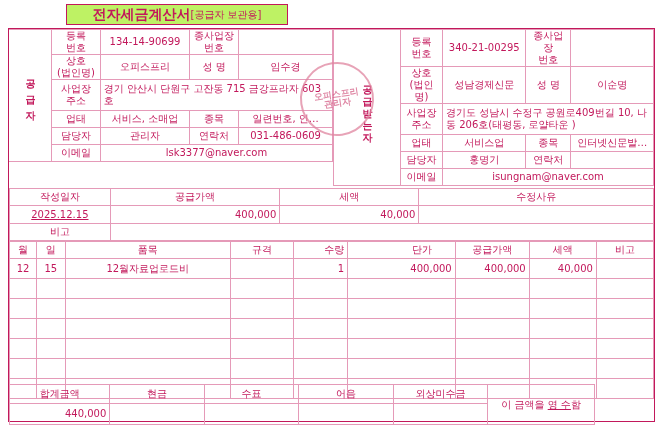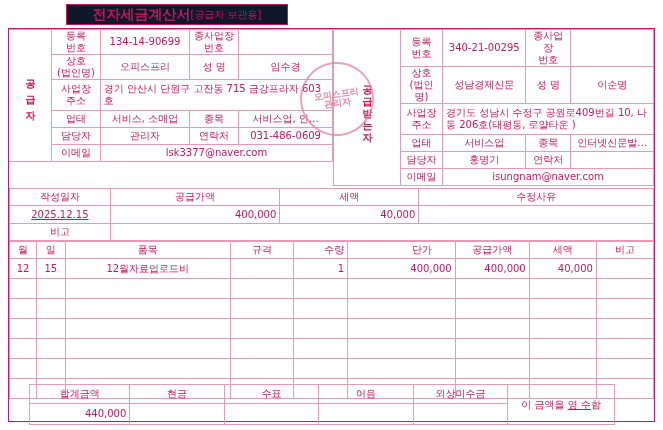--- a/index.html
+++ b/index.html
@@ -13,21 +13,21 @@
   }
   .sheet{position:relative;width:663px;height:430px;box-sizing:border-box;}
   .bxs{position:absolute;box-sizing:border-box;}
   .lbl{display:flex;align-items:center;justify-content:center;height:100%;
        text-align:center;line-height:1.15;}
 
   
   #frame{left:8px;top:28px;width:647px;height:394px;border:1.5px solid #c2185b;}
 
   
-  #title-box{left:66px;top:4px;width:222px;height:21px;border:1.5px solid #c2185b;background:#0f172a;}
+  #title-box{left:66px;top:4px;width:222px;height:21px;border:1.5px solid #c2185b;background:#bef264;}
   #title-text{font-size:14px;font-weight:bold;letter-spacing:0px;}
   #title-sub{font-size:10px;font-weight:normal;}
   
   #seal{position:absolute;left:300px;top:62px;width:70px;height:70px;
         border:2px solid #e0859f;border-radius:50%;opacity:.75;
         display:flex;align-items:center;justify-content:center;
         color:#d45f86;font-size:9px;font-weight:bold;line-height:1.05;
         text-align:center;transform:rotate(-8deg);}
   #seal span{display:block;}
 
@@ -72,21 +72,21 @@
       <td class="c">임수경</td>
     </tr>
     <tr>
       <td class="c" style="height:30px;">사업장<br>주소</td>
       <td class="l" colspan="3">경기  안산시 단원구 고잔동  715  금강프라자 603호</td>
     </tr>
     <tr>
       <td class="c" style="height:16px;">업태</td>
       <td class="c">서비스, 소매업</td>
       <td class="c">종목</td>
-      <td class="c">서비스업, 인…</td>
+      <td class="c">일련번호, 인…</td>
     </tr>
     <tr>
       <td class="c" style="height:16px;">담당자</td>
       <td class="c">관리자</td>
       <td class="c">연락처</td>
       <td class="c">031-486-0609</td>
     </tr>
     <tr>
       <td class="c" style="height:16px;">이메일</td>
       <td class="c" colspan="3">lsk3377@naver.com</td>
@@ -249,21 +249,21 @@
       <td class="c"></td>
       <td class="r"></td>
       <td class="r"></td>
       <td class="r"></td>
       <td class="r"></td>
       <td class="c"></td>
     </tr>
   </tbody>
     </table>
 
-  <table class="g" style="left:9px;top:384px;width:586px;margin-left:20px;">
+  <table class="g" style="left:9px;top:384px;width:586px;">
     <tbody>
         <tr>
       <td class="c" style="width:105px;height:18px;">합계금액</td>
       <td class="c" style="width:105px;">현금</td>
       <td class="c" style="width:105px;">수표</td>
       <td class="c" style="width:105px;text-align:center;">어음</td>
       <td class="c" style="width:105px;">외상미수금</td>
       <td class="c" rowspan="2" style="width:120px;">
         <span>이 금액을</span>
         <span style="text-decoration:underline;">영 수</span><span>함</span>

